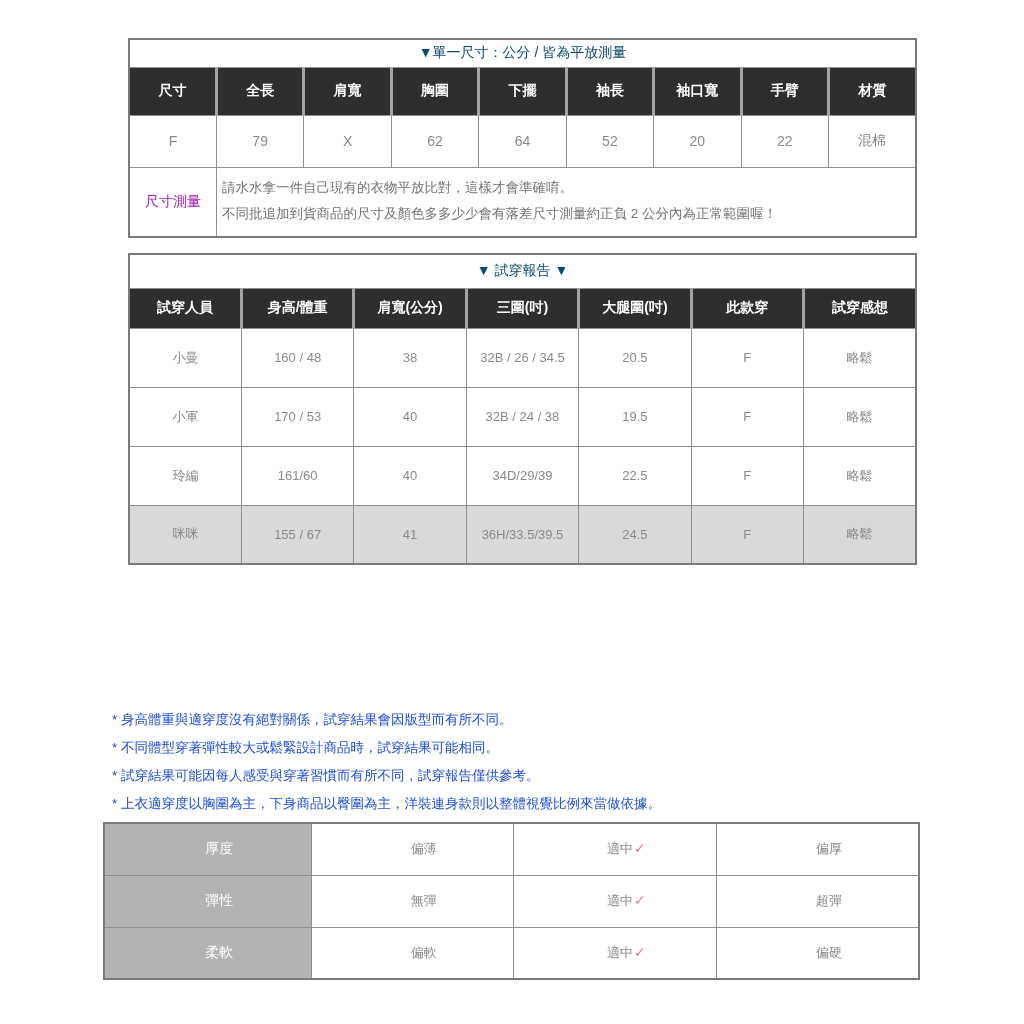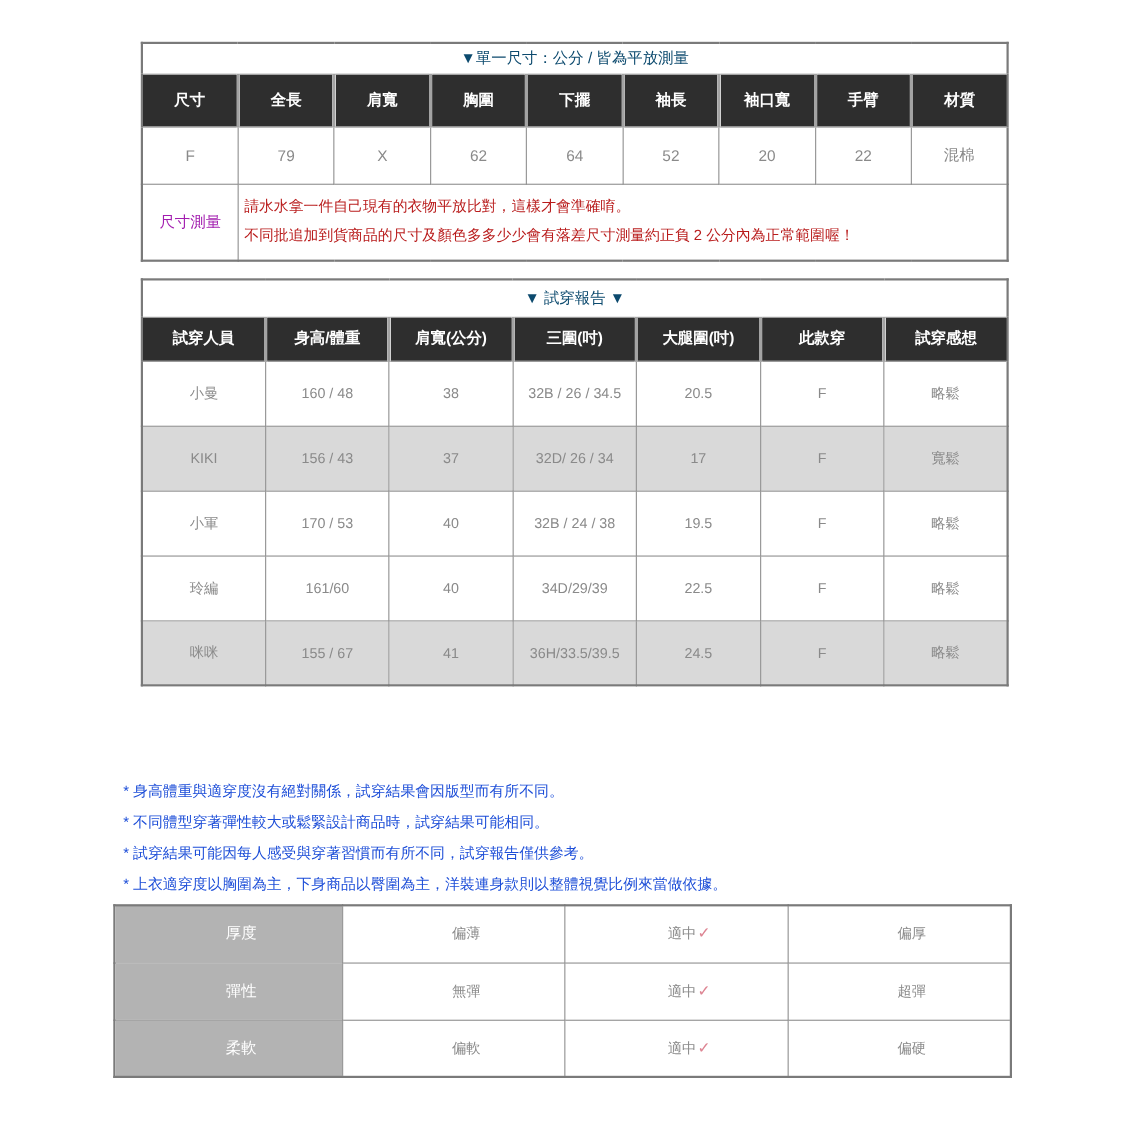--- a/index.html
+++ b/index.html
@@ -24,21 +24,21 @@
   .head-row th:last-child  { border-right:2px solid #7a7a7a; }
   .size .head-row th { height:48px; }
   .fit  .head-row th { height:40px; }
 
   
   .size { position:absolute; left:128px; top:38px; width:789px; }
   .size .data-row td { height:52px; font-size:14px; }
   .size .measure-row { height:70px; }
   .measure-label { color:#a21caf; font-size:14px; }
   .measure-notes { text-align:left; vertical-align:top; padding:7px 6px 0 5px;
-                   color:#b91c1c; font-size:13.5px; line-height:26px; }
+                   color:#737373; font-size:13.5px; line-height:26px; }
 
   
   .fit { position:absolute; left:128px; top:253px; width:789px; }
   .fit .body-row td { height:59px; font-size:13px; }
   .fit .body-row.alt td { background:#d9d9d9; }
 
   
   .notes { position:absolute; left:112px; top:706px; width:800px; }
   .note-line { color:#1d4ed8; font-size:13.5px; line-height:28px; }
 
@@ -106,29 +106,20 @@
     </tr>
     <tr class="body-row">
       <td>小曼</td>
       <td>160 / 48</td>
       <td>38</td>
       <td>32B / 26 / 34.5</td>
       <td>20.5</td>
       <td>F</td>
       <td>略鬆</td>
     </tr>
-    <tr class="body-row alt">
-      <td>KIKI</td>
-      <td>156 / 43</td>
-      <td>37</td>
-      <td>32D/ 26 / 34</td>
-      <td>17</td>
-      <td>F</td>
-      <td>寬鬆</td>
-    </tr>
     <tr class="body-row">
       <td>小軍</td>
       <td>170 / 53</td>
       <td>40</td>
       <td>32B / 24 / 38</td>
       <td>19.5</td>
       <td>F</td>
       <td>略鬆</td>
     </tr>
     <tr class="body-row">

